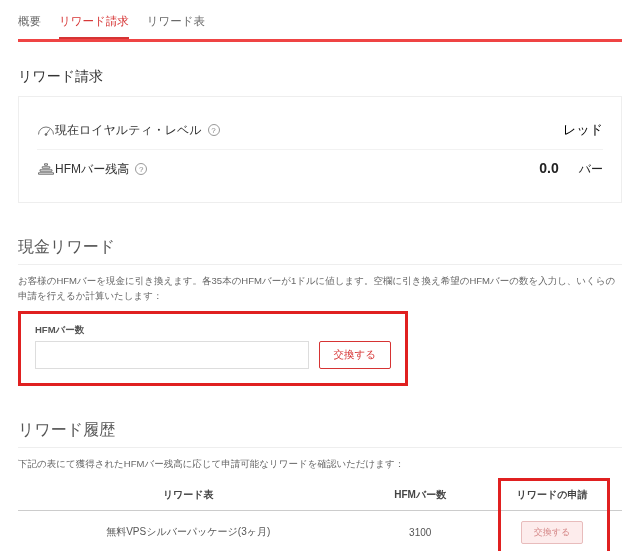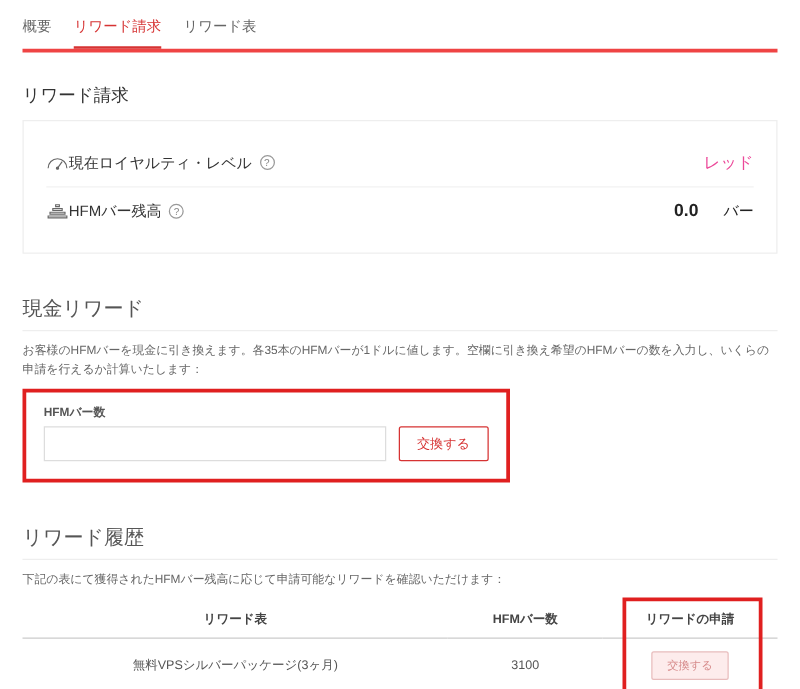--- a/index.html
+++ b/index.html
@@ -54,21 +54,21 @@
     display: inline-flex;
     align-items: center;
     justify-content: center;
     width: 12px; height: 12px;
     border: 1px solid #999;
     border-radius: 50%;
     font-size: 8px;
     color: #888;
     margin-left: 6px;
   }
-  .info-value-red { color: #ec4899; font-size: 13px; text-align: center; }
+  .info-value-red { color: #000000; font-size: 13px; text-align: center; }
   .info-value-bold { font-weight: 700; font-size: 14px; color: #222; }
   .info-value-bold .unit { font-weight: 400; font-size: 12px; margin-left: 20px;}
   .icon-svg { width: 18px; height: 14px; stroke: #666; fill: none; stroke-width: 1.2; }
 
   .sub-title {
     font-size: 16px;
     font-weight: 500;
     margin: 34px 0 8px;
     color: #555;
     border-bottom: 1px solid #eee;

